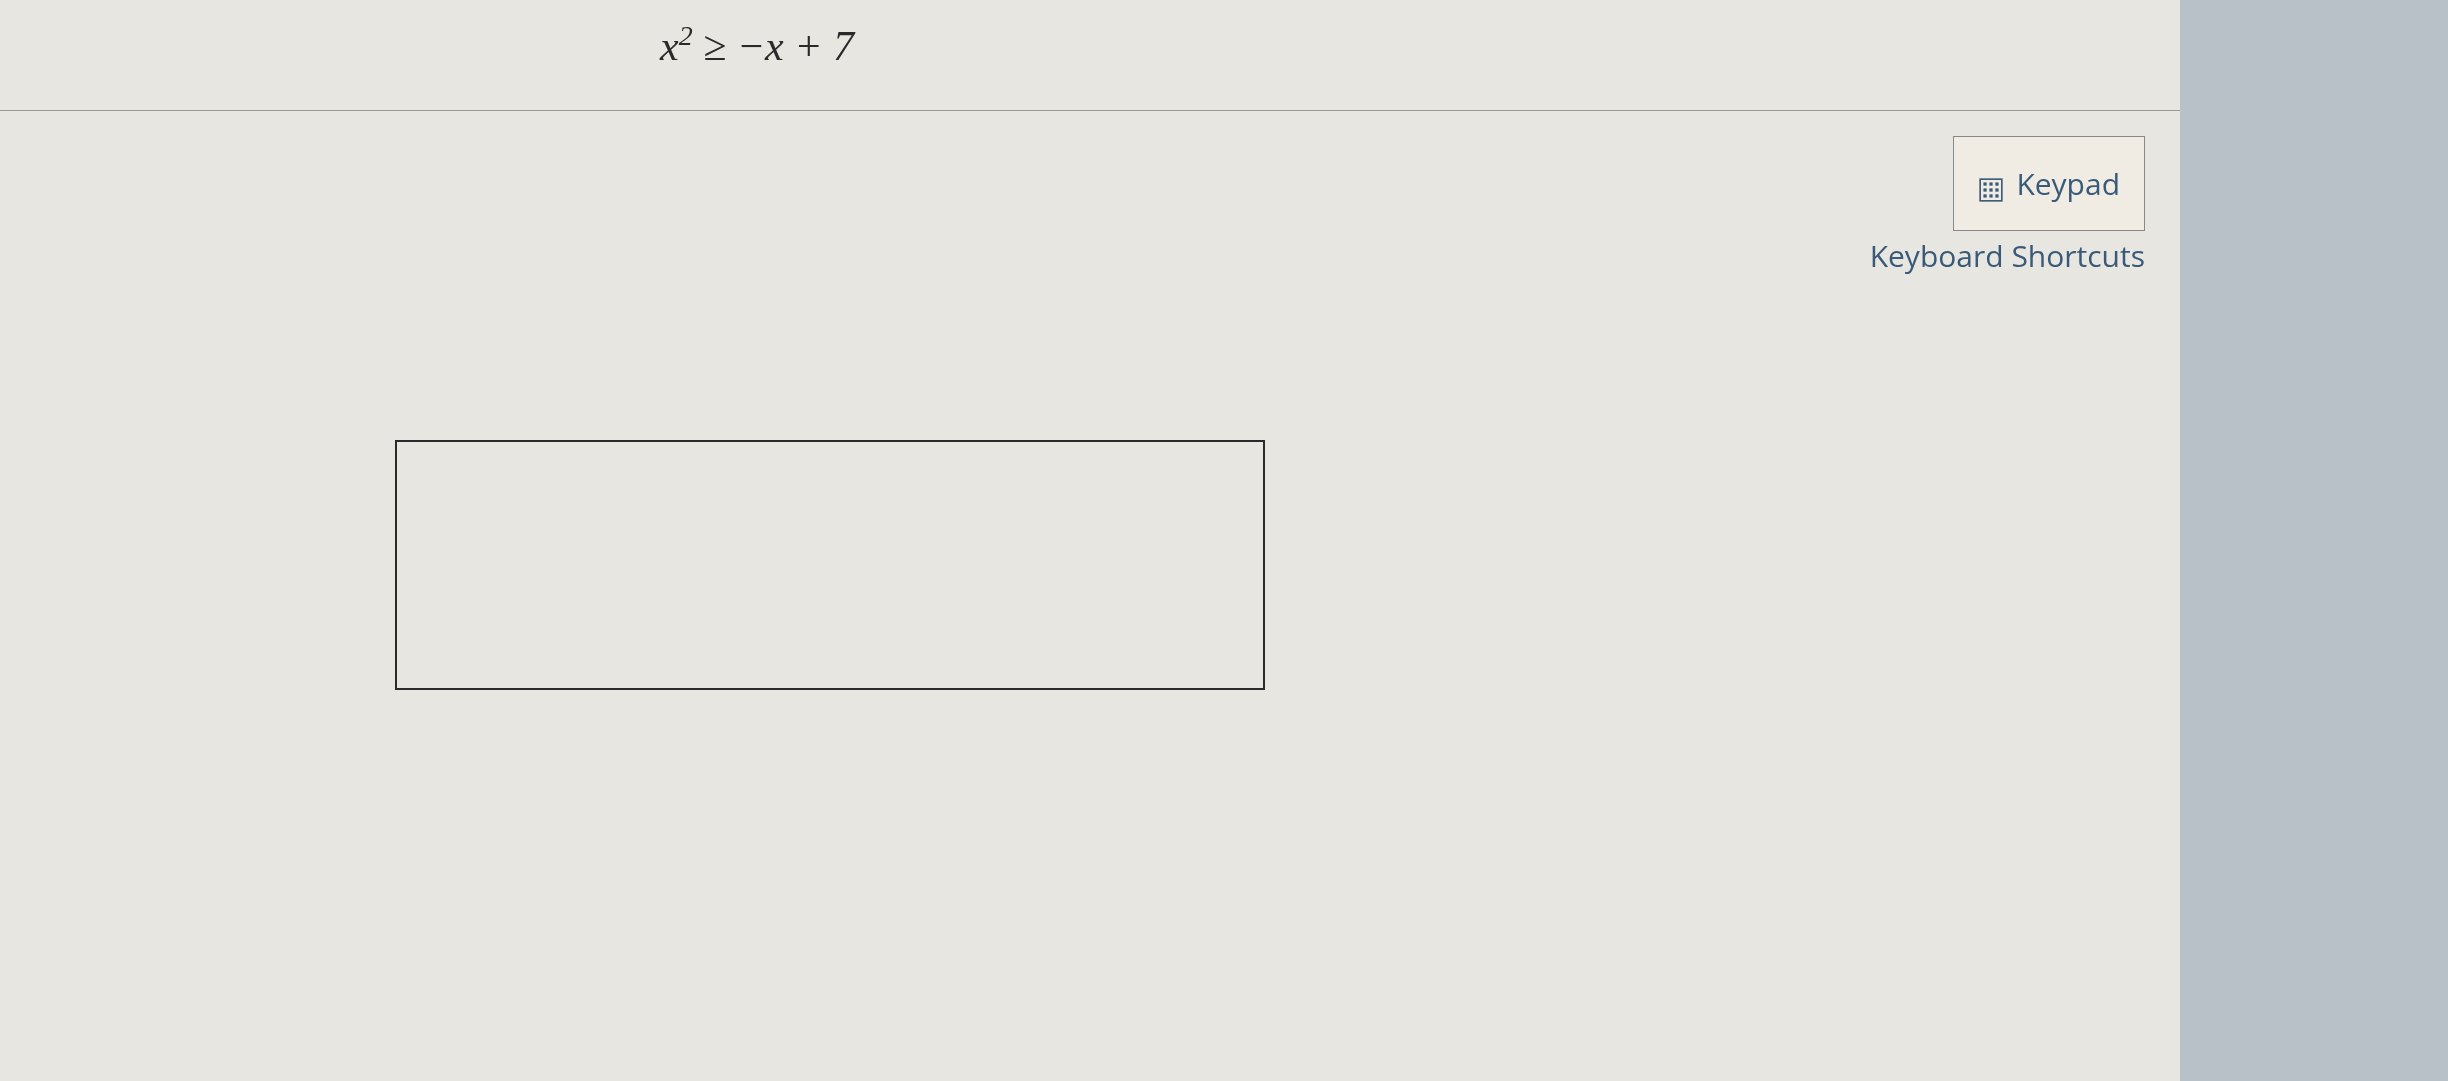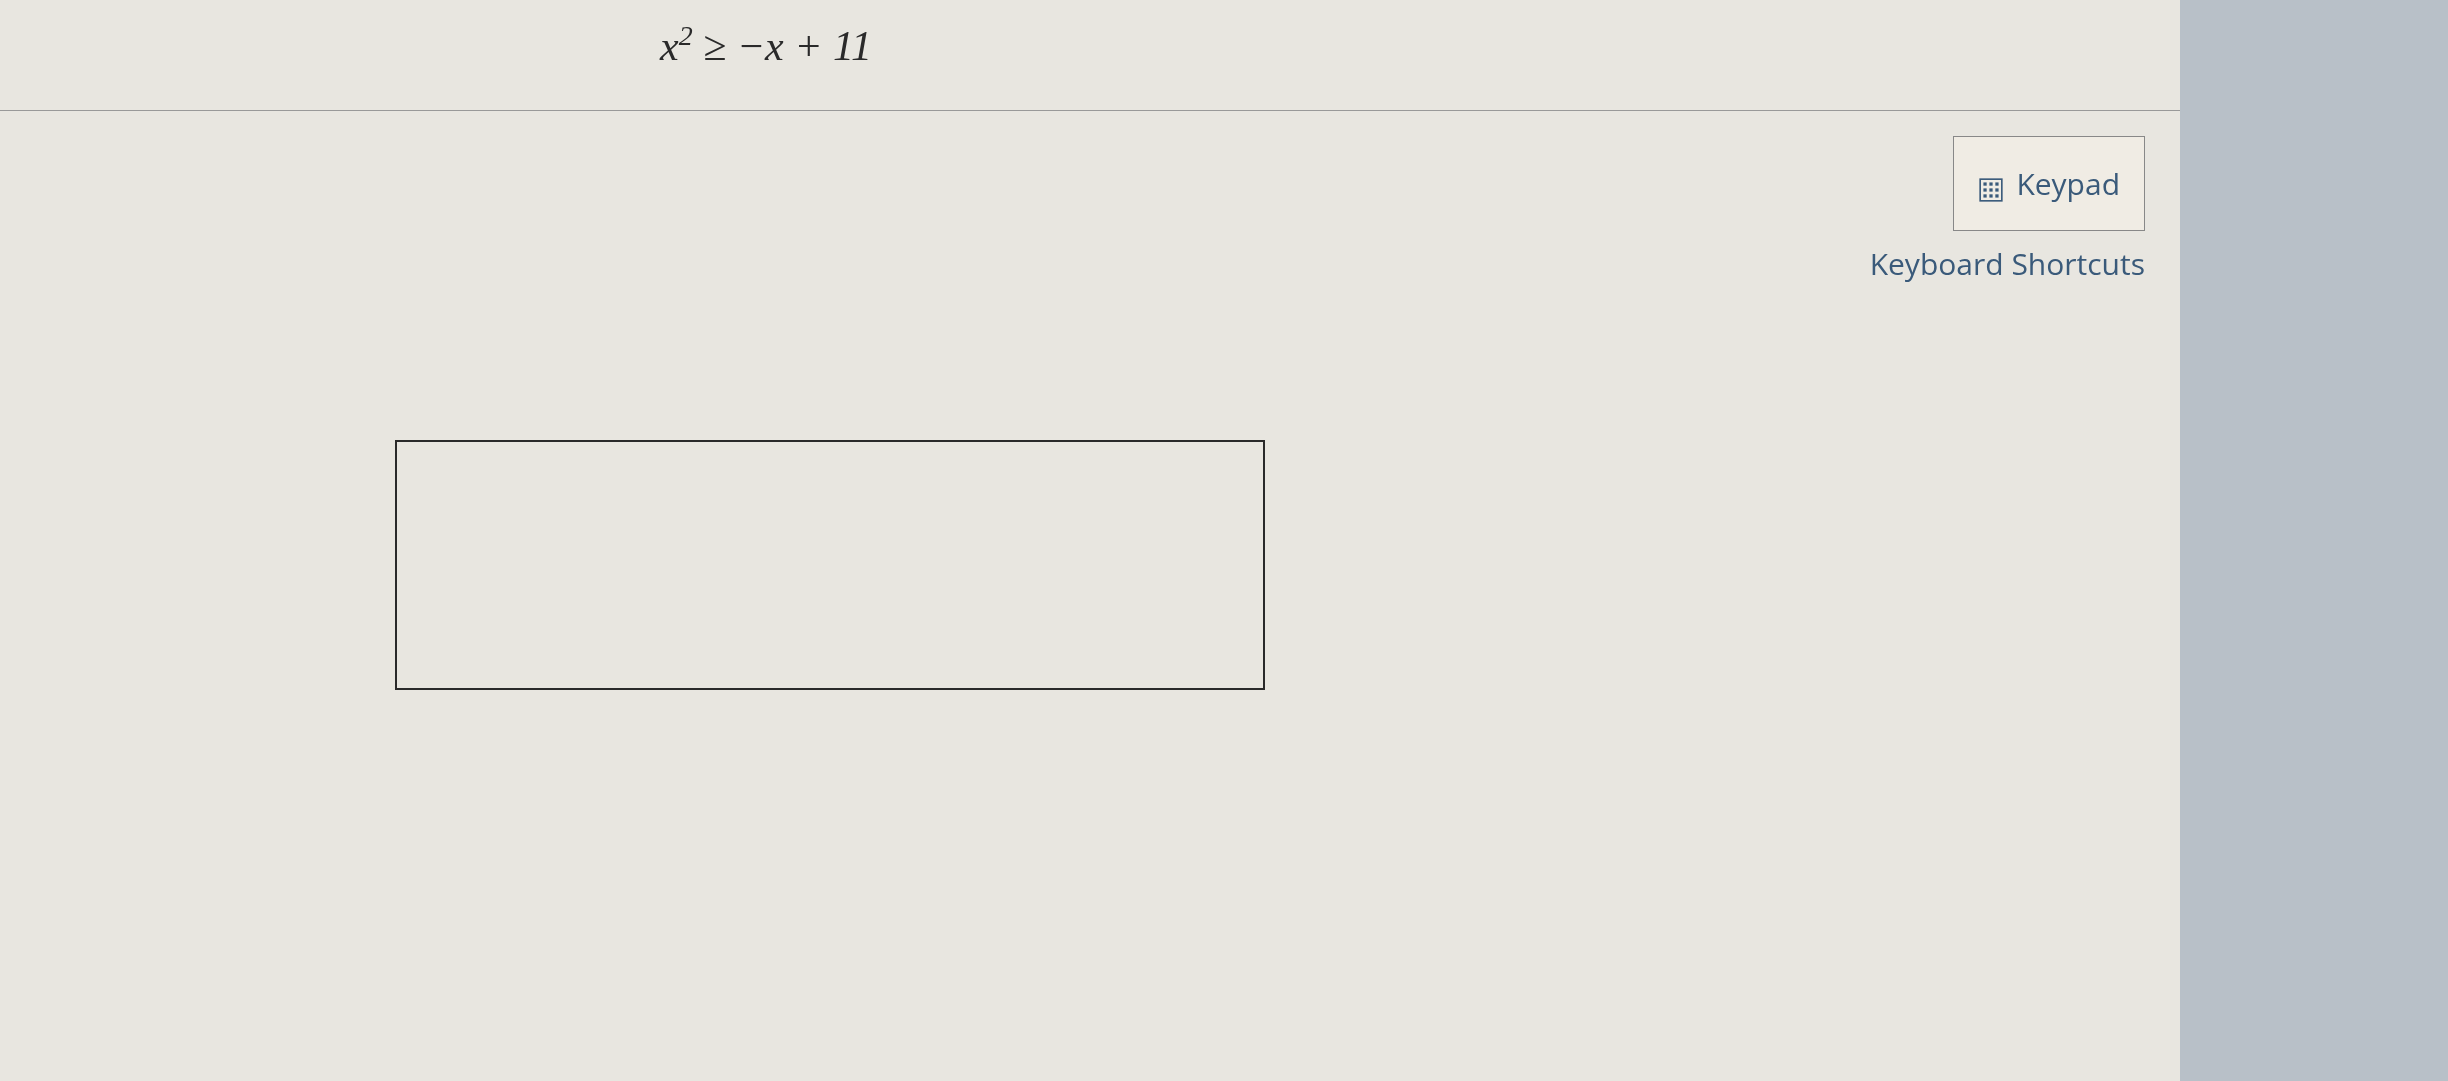--- a/index.html
+++ b/index.html
@@ -56,42 +56,42 @@
       cursor: pointer;
     }
     .keypad-icon {
       width: 26px;
       height: 26px;
     }
     .shortcuts-link {
       font-family: 'Open Sans', Arial, sans-serif;
       font-size: 30px;
       color: #3a5a7a;
-      margin-top: 12px;
+      margin-top: 4px;
       cursor: pointer;
     }
     .answer-box {
       position: absolute;
       top: 440px;
       left: 395px;
       width: 870px;
       height: 250px;
       border: 2px solid #2a2a2a;
       background: transparent;
     }
   </style>
 </head>
 <body>
 
 <div class="page-container">
 
   <div class="equation-section">
     <span>x</span><sup>2</sup>
     <span>≥</span>
-    <span>−x + 11</span>
+    <span>−x + 7</span>
   </div>
 
   <div class="divider"></div>
 
   <div class="tools-row">
     <button class="keypad-button">
       <span class="keypad-icon">
         <svg viewBox="0 0 24 24" width="26" height="26">
           <rect x="2" y="2" width="20" height="20" fill="none" stroke="#3a5a7a" stroke-width="1.5"></rect>
           <rect x="5" y="5" width="3" height="3" fill="#3a5a7a"></rect>

